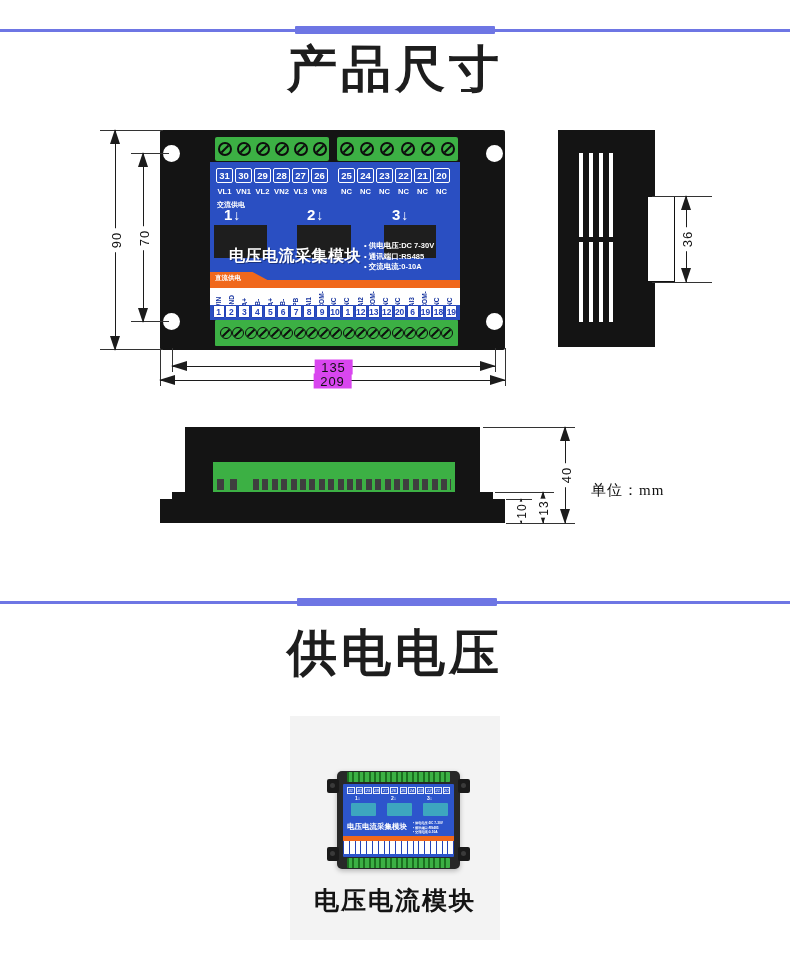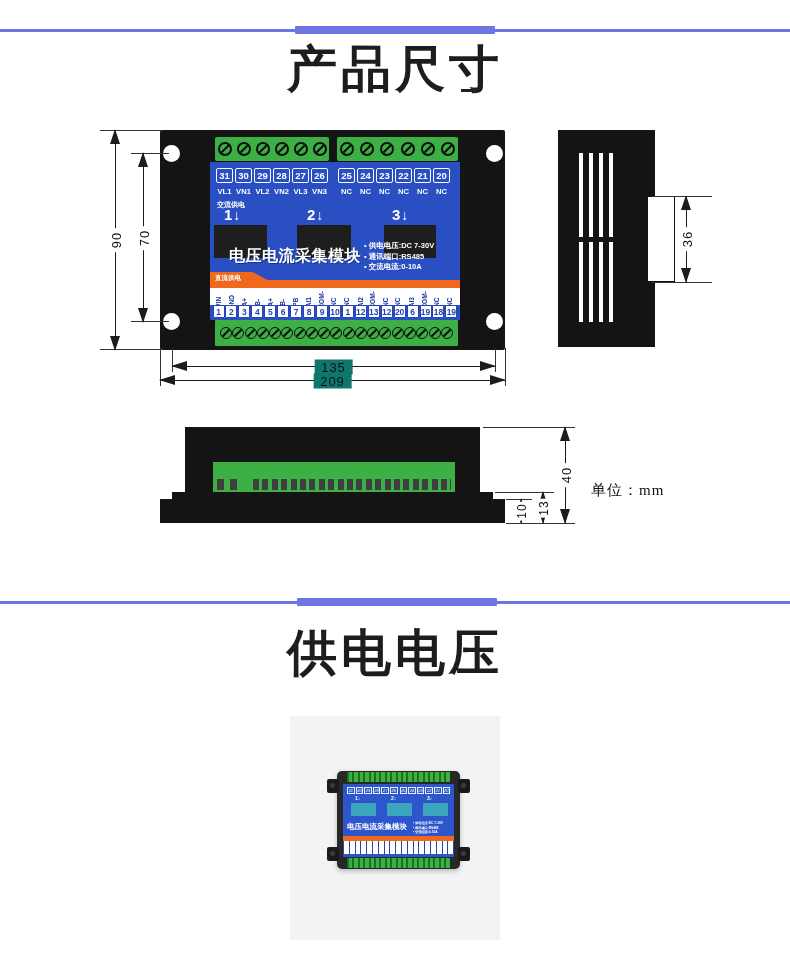--- a/index.html
+++ b/index.html
@@ -26,21 +26,21 @@
   .vdim .dlabel{position:absolute;left:50%;top:50%;transform:translate(-50%,-50%) rotate(-90deg);
       background:#fff;padding:0 4px;font-size:13px;letter-spacing:1px;color:#111;white-space:nowrap;}
   .vdim.sm .at{border-width:3.5px;border-bottom-width:9px;left:-3.5px;}
   .vdim.sm .ab{border-width:3.5px;border-top-width:9px;left:-3.5px;}
   .vdim.sm .dlabel{font-size:12px;padding:0 2px;}
   .hdim{position:absolute;height:1px;background:var(--ink);}
   .hdim i{position:absolute;width:0;height:0;}
   .hdim .al{left:-1px;top:-5px;border:5px solid transparent;border-left:none;border-right:16px solid var(--ink);}
   .hdim .ar{right:-1px;top:-5px;border:5px solid transparent;border-right:none;border-left:16px solid var(--ink);}
   .hdim .dlabel{position:absolute;left:50%;top:50%;transform:translate(-50%,-50%);
-      background:#0f766e;padding:0 7px;font-size:13px;letter-spacing:1px;color:#111;}
+      background:#d946ef;padding:0 7px;font-size:13px;letter-spacing:1px;color:#111;}
   .ext{position:absolute;background:#333;}
 
   
   .mod-body{position:absolute;left:160px;top:130px;width:345px;height:220px;background:var(--case);border-radius:2px;}
   .hole{position:absolute;width:17px;height:17px;border-radius:50%;background:#fff;}
   .gblock{position:absolute;background:var(--green);border-radius:2px;display:flex;
           align-items:center;justify-content:space-around;}
   .screw{position:relative;border-radius:50%;border:2px solid #0d0d0d;overflow:hidden;background:transparent;flex:0 0 auto;}
   .screw::after{content:"";position:absolute;left:50%;top:-2px;bottom:-2px;width:2px;margin-left:-1px;
           background:#0d0d0d;transform:rotate(45deg);}
@@ -488,13 +488,14 @@
       <div class="ptitle">电压电流采集模块</div>
       <div class="pspecs">
         <div>• 供电电压:DC 7-30V</div>
         <div>• 通讯端口:RS485</div>
         <div>• 交流电流:0-10A</div>
       </div>
       <div class="porange"></div>
       <div class="pwstrip"></div>
     </div>
   </div>
+  <div class="caption">电压电流模块</div>
 </div>
 
 </body></html>

